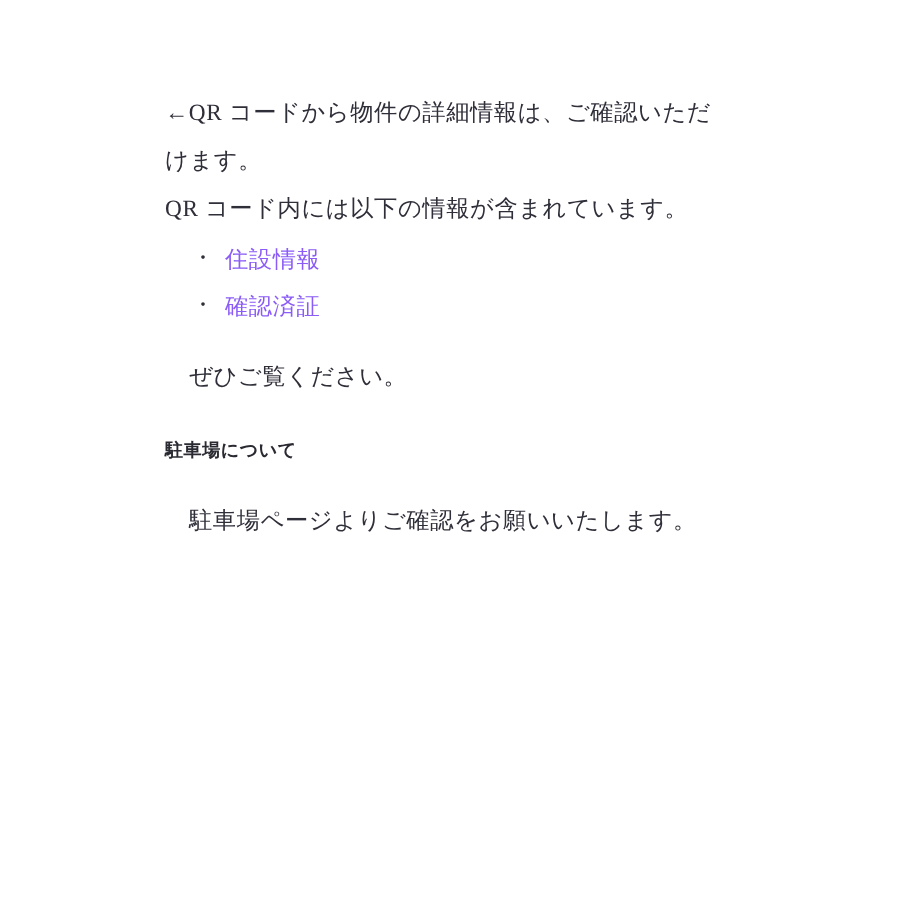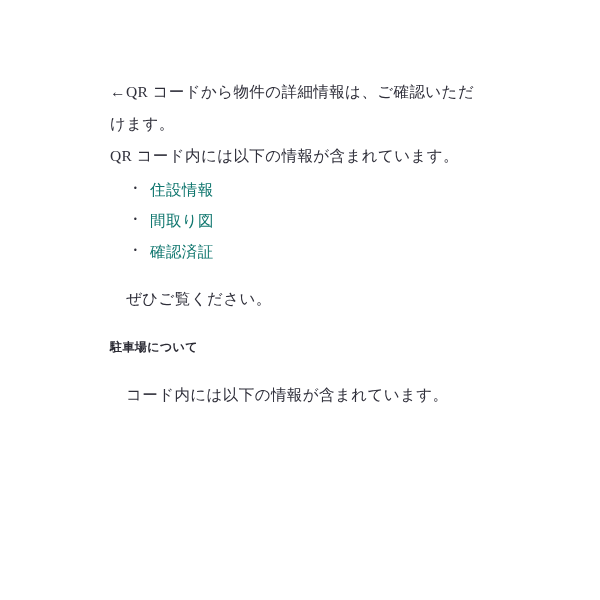--- a/index.html
+++ b/index.html
@@ -12,21 +12,21 @@
     background: #ffffff;
     font-family: "Liberation Serif", "DejaVu Serif", serif;
     color: #2b2b33;
     overflow: hidden;
   }
   .page {
     position: relative;
     width: 600px;
     height: 600px;
     box-sizing: border-box;
-    padding: 76px 110px 0 110px;
+    padding: 60px 110px 0 110px;
   }
   .para {
     font-size: 15.5px;
     line-height: 32px;
     letter-spacing: 0.4px;
     color: #2f2f3a;
     margin: 0;
     font-weight: 400;
   }
   .para-block {
@@ -35,21 +35,21 @@
   .bullet-list {
     list-style: none;
     margin: 2px 0 0 0;
     padding: 0 0 0 18px;
   }
   .bullet-list li {
     position: relative;
     font-size: 15.5px;
     line-height: 31px;
     letter-spacing: 0.4px;
-    color: #0f766e;
+    color: #8b5cf6;
     padding-left: 22px;
   }
   .bullet-list li::before {
     content: "\00B7";
     position: absolute;
     left: 4px;
     top: -1px;
     font-size: 20px;
     line-height: 31px;
     color: #2f2f3a;
@@ -74,24 +74,23 @@
 <body>
 
 <div class="page">
 
   <p class="para para-block">←QR コードから物件の詳細情報は、ご確認いただけます。</p>
 
   <p class="para para-block">QR コード内には以下の情報が含まれています。</p>
 
   <ul class="bullet-list">
     <li>住設情報</li>
-    <li>間取り図</li>
     <li>確認済証</li>
   </ul>
 
   <p class="tail-line">ぜひご覧ください。</p>
 
   <p class="bold-head">駐車場について</p>
 
 
-  <p class="tail-line">コード内には以下の情報が含まれています。</p>
+  <p class="tail-line">駐車場ページよりご確認をお願いいたします。</p>
 
 </div>
 
 </body></html>

